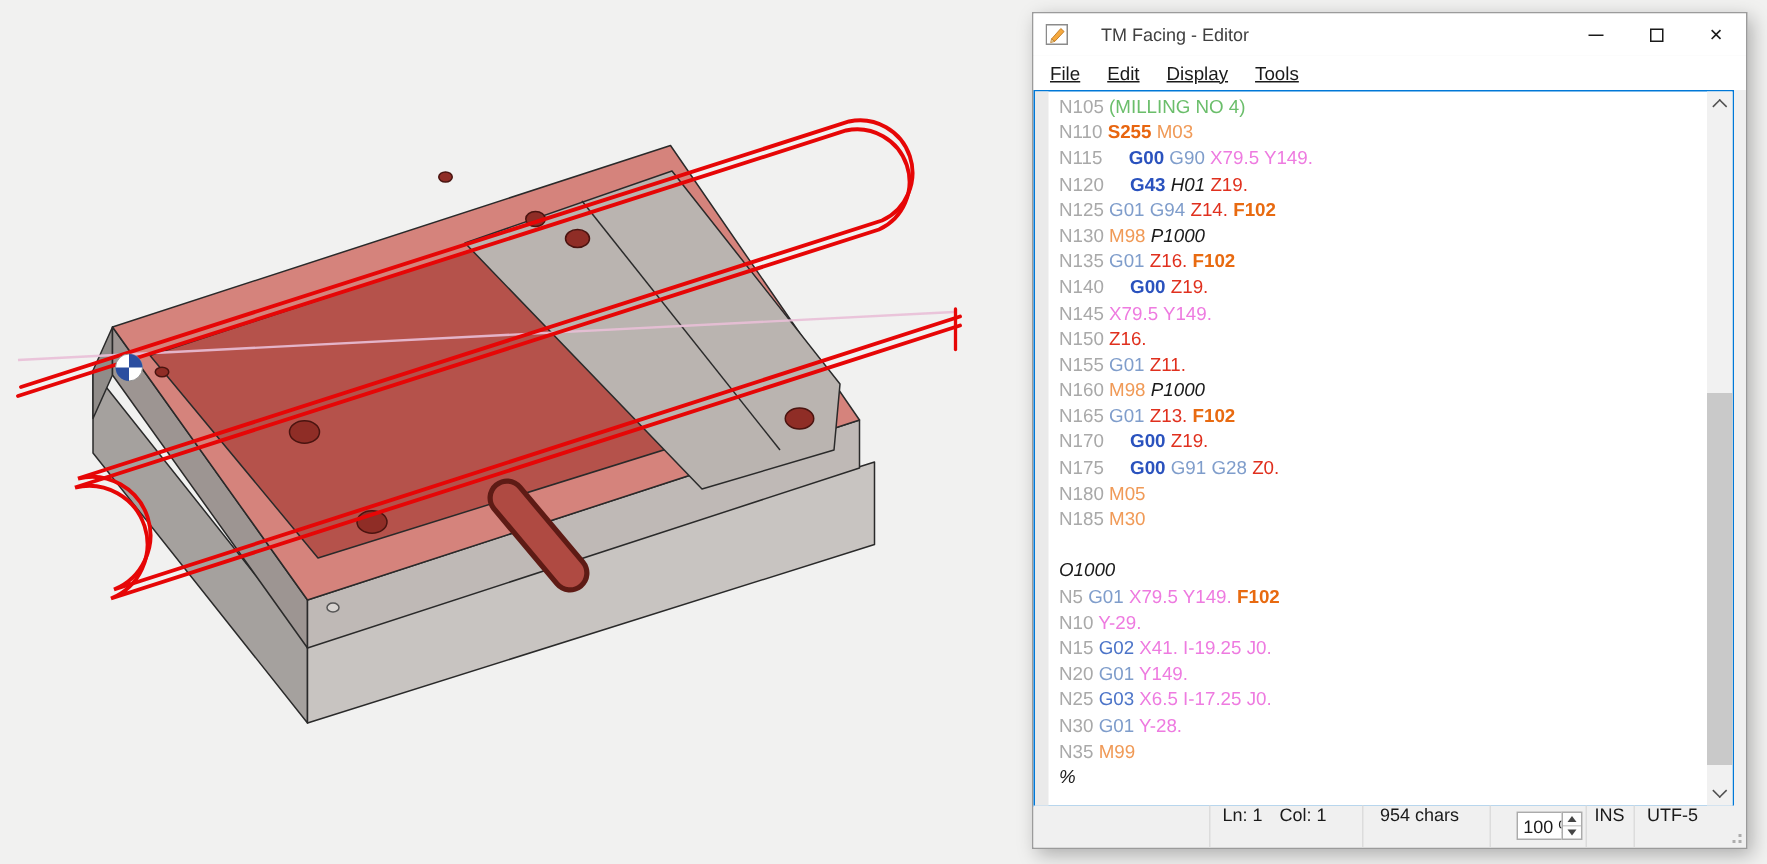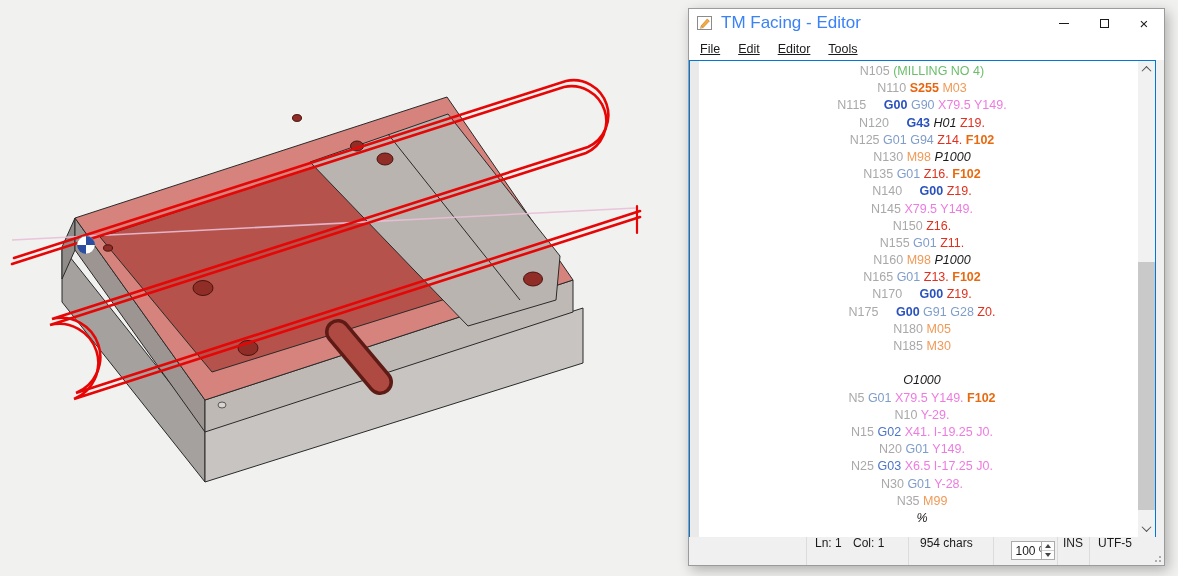--- a/index.html
+++ b/index.html
@@ -5,35 +5,35 @@
   html,body{margin:0;padding:0;background:#E9E9E9;}
   #stage{position:relative;width:1178px;height:576px;background:#F1F1F0;overflow:hidden;
          font-family:"Liberation Sans",sans-serif;}
   svg{display:block;}
 
   
   .window{position:absolute;left:688px;top:8px;width:477px;height:558px;background:#F0F0F0;
           border:1px solid #9B9B9B;box-sizing:border-box;box-shadow:3px 4px 12px rgba(0,0,0,.28);}
   .titlebar{height:28px;background:#FFFFFF;display:flex;align-items:center;padding-left:8px;}
   .app-icon{width:16px;height:16px;flex:0 0 auto;}
-  .title{margin-left:8px;font-size:17px;color:#3b82f6;}
+  .title{margin-left:21px;font-size:12px;color:#404040;}
   .win-controls{margin-left:auto;display:flex;height:100%;}
   .ctrl{width:40px;height:100%;display:flex;align-items:center;justify-content:center;color:#1A1A1A;}
   .min-glyph{width:10px;height:1px;background:#1A1A1A;}
   .max-glyph{width:9px;height:9px;border:1px solid #1A1A1A;box-sizing:border-box;}
   .close-glyph{font-size:15px;line-height:15px;color:#1A1A1A;}
   .menubar{height:23px;background:#FFFFFF;display:flex;align-items:center;padding-left:2px;}
   .menu-item{padding:3px 9px;font-size:12.5px;color:#1A1A1A;text-decoration:underline;}
 
   
   .textarea{position:absolute;left:0;top:51px;width:467px;height:478px;background:#FFFFFF;
             border:1px solid #0078D7;box-sizing:border-box;}
   .gutter{position:absolute;left:0;top:0;width:9px;height:100%;background:#EAEAEA;}
   .code{position:absolute;left:9px;top:0;right:17px;bottom:0;padding:2px 0 0 7px;
-        font-size:12.5px;line-height:17.2px;white-space:pre;overflow:hidden;color:#1A1A1A;text-align:center;}
+        font-size:12.5px;line-height:17.2px;white-space:pre;overflow:hidden;color:#1A1A1A;}
   .code-line{height:17.2px;}
   .tok-nnum{color:var(--tok-nnum);}
   .tok-gbold{color:var(--tok-gbold);font-weight:700;margin-left:14px;}
   .tok-glight{color:var(--tok-glight);}
   .tok-gmid{color:var(--tok-gmid);}
   .tok-xy{color:var(--tok-xy);}
   .tok-z{color:var(--tok-z);}
   .tok-fbold{color:var(--tok-fbold);font-weight:700;}
   .tok-sbold{color:var(--tok-sbold);font-weight:700;}
   .tok-m{color:var(--tok-m);}
@@ -138,21 +138,21 @@
           </div>
         <div class="ctrl">
             <span class="close-glyph">×</span>
           </div>
       </div>
     </div>
 
     <div class="menubar">
       <span class="menu-item">File</span>
       <span class="menu-item">Edit</span>
-      <span class="menu-item">Editor</span>
+      <span class="menu-item">Display</span>
       <span class="menu-item">Tools</span>
     </div>
 
     <div class="textarea">
       <div class="gutter"></div>
       <div class="code"><div class="code-line"><span class="tok-nnum">N105</span> <span class="tok-comment">(MILLING NO 4)</span></div><div class="code-line"><span class="tok-nnum">N110</span> <span class="tok-sbold">S255</span> <span class="tok-m">M03</span></div><div class="code-line"><span class="tok-nnum">N115</span> <span class="tok-gbold">G00</span> <span class="tok-glight">G90</span> <span class="tok-xy">X79.5 Y149.</span></div><div class="code-line"><span class="tok-nnum">N120</span> <span class="tok-gbold">G43</span> <span class="tok-plain">H01</span> <span class="tok-z">Z19.</span></div><div class="code-line"><span class="tok-nnum">N125</span> <span class="tok-glight">G01</span> <span class="tok-glight">G94</span> <span class="tok-z">Z14.</span> <span class="tok-fbold">F102</span></div><div class="code-line"><span class="tok-nnum">N130</span> <span class="tok-m">M98</span> <span class="tok-plain">P1000</span></div><div class="code-line"><span class="tok-nnum">N135</span> <span class="tok-glight">G01</span> <span class="tok-z">Z16.</span> <span class="tok-fbold">F102</span></div><div class="code-line"><span class="tok-nnum">N140</span> <span class="tok-gbold">G00</span> <span class="tok-z">Z19.</span></div><div class="code-line"><span class="tok-nnum">N145</span> <span class="tok-xy">X79.5 Y149.</span></div><div class="code-line"><span class="tok-nnum">N150</span> <span class="tok-z">Z16.</span></div><div class="code-line"><span class="tok-nnum">N155</span> <span class="tok-glight">G01</span> <span class="tok-z">Z11.</span></div><div class="code-line"><span class="tok-nnum">N160</span> <span class="tok-m">M98</span> <span class="tok-plain">P1000</span></div><div class="code-line"><span class="tok-nnum">N165</span> <span class="tok-glight">G01</span> <span class="tok-z">Z13.</span> <span class="tok-fbold">F102</span></div><div class="code-line"><span class="tok-nnum">N170</span> <span class="tok-gbold">G00</span> <span class="tok-z">Z19.</span></div><div class="code-line"><span class="tok-nnum">N175</span> <span class="tok-gbold">G00</span> <span class="tok-glight">G91</span> <span class="tok-glight">G28</span> <span class="tok-z">Z0.</span></div><div class="code-line"><span class="tok-nnum">N180</span> <span class="tok-m">M05</span></div><div class="code-line"><span class="tok-nnum">N185</span> <span class="tok-m">M30</span></div><div class="code-line">&nbsp;</div><div class="code-line"><span class="tok-plain">O1000</span></div><div class="code-line"><span class="tok-nnum">N5</span> <span class="tok-glight">G01</span> <span class="tok-xy">X79.5 Y149.</span> <span class="tok-fbold">F102</span></div><div class="code-line"><span class="tok-nnum">N10</span> <span class="tok-xy">Y-29.</span></div><div class="code-line"><span class="tok-nnum">N15</span> <span class="tok-gmid">G02</span> <span class="tok-xy">X41. I-19.25 J0.</span></div><div class="code-line"><span class="tok-nnum">N20</span> <span class="tok-glight">G01</span> <span class="tok-xy">Y149.</span></div><div class="code-line"><span class="tok-nnum">N25</span> <span class="tok-gmid">G03</span> <span class="tok-xy">X6.5 I-17.25 J0.</span></div><div class="code-line"><span class="tok-nnum">N30</span> <span class="tok-glight">G01</span> <span class="tok-xy">Y-28.</span></div><div class="code-line"><span class="tok-nnum">N35</span> <span class="tok-m">M99</span></div><div class="code-line"><span class="tok-plain">%</span></div></div>
       <div class="vscroll">
         <div class="sb-btn sb-up">
             <span class="chev chev-up"></span>
           </div>

